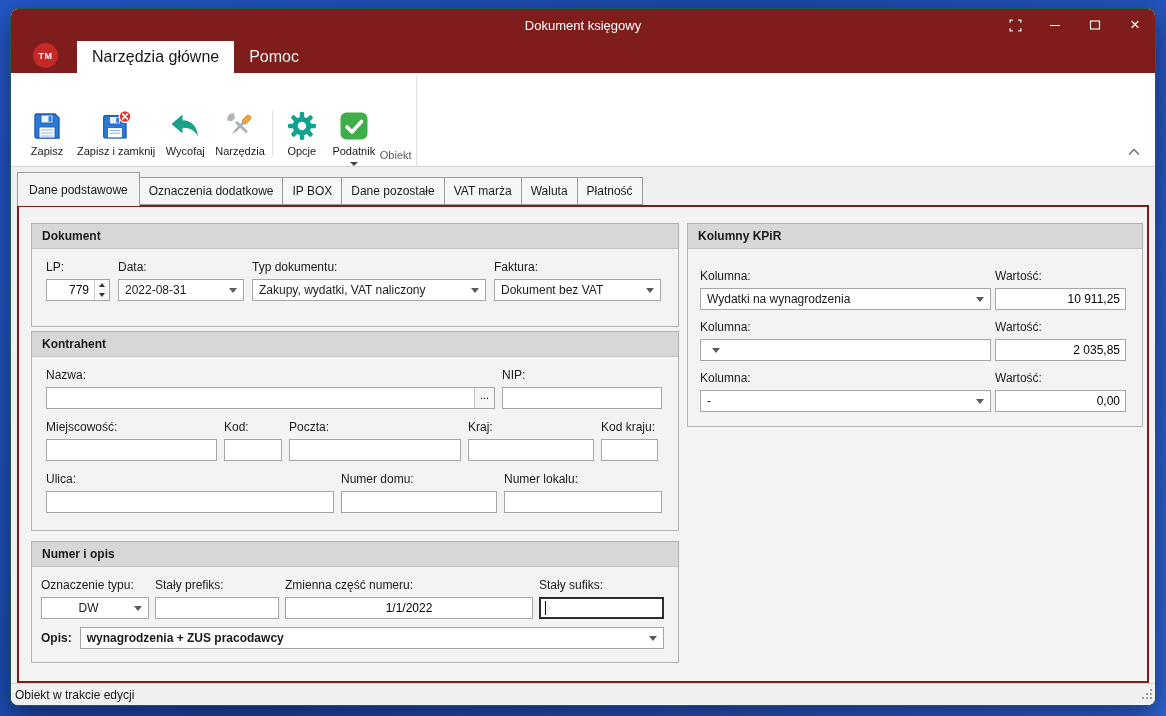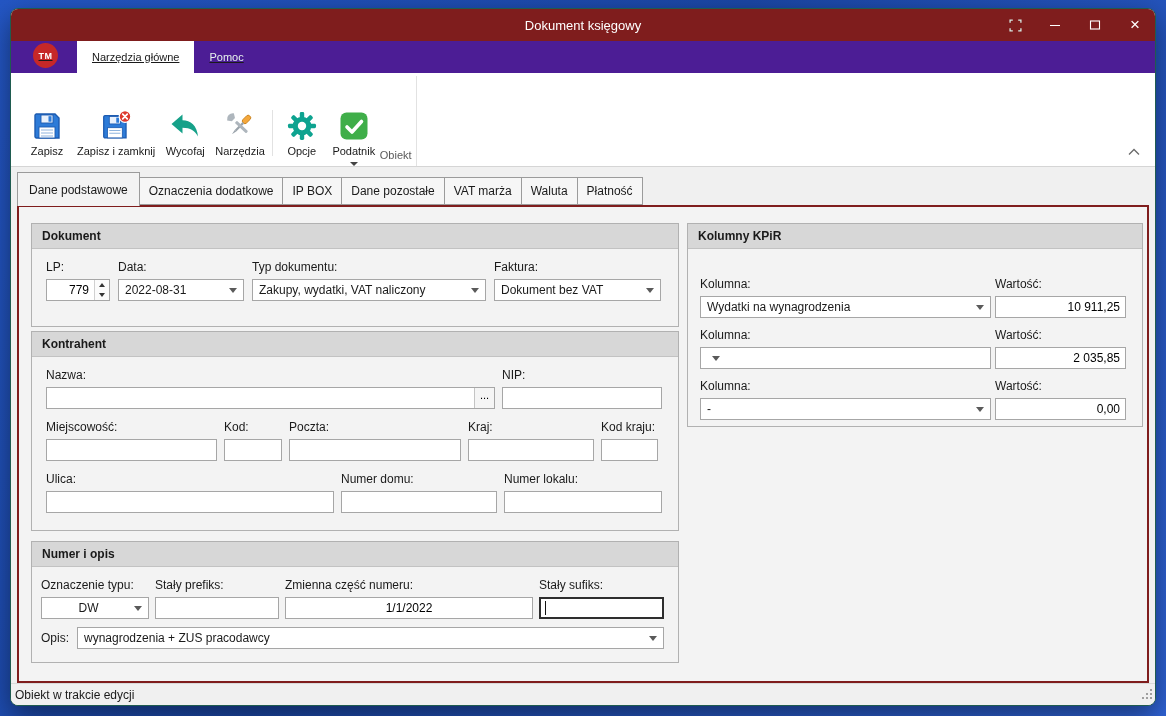--- a/index.html
+++ b/index.html
@@ -16,25 +16,25 @@
     overflow: hidden; box-shadow: 0 10px 28px rgba(0,0,0,.45);
     display: flex; flex-direction: column;
   }
   
   .titlebar { flex: 0 0 32px; background: #7f1d1d; position: relative; display: flex; align-items: center; }
   .title { position: absolute; left: 0; right: 0; text-align: center; color: #fff; font-size: 13px; }
   .win-controls { margin-left: auto; display: flex; height: 100%; z-index: 2; }
   .win-btn { width: 40px; display: flex; align-items: center; justify-content: center; color: #fff; cursor: default; }
   .win-btn.close { font-size: 17px; }
   
-  .ribbon-tabs { flex: 0 0 30px; background: #4c1d95; display: flex; align-items: flex-end; text-decoration: underline; }
+  .ribbon-tabs { flex: 0 0 30px; background: #7f1d1d; display: flex; align-items: flex-end; }
   .logo { width: 25px; height: 25px; border-radius: 50%; background: #c62828; color: #fff;
           font-weight: bold; font-size: 9px; display: flex; align-items: center; justify-content: center;
           margin: 0 19px 3px 22px; align-self: center; letter-spacing: .5px; }
-  .rtab { padding: 16px 15px; height: 27px; display: flex; align-items: center; color: #e7f2ee; font-size: 11px; }
+  .rtab { padding: 16px 15px; height: 27px; display: flex; align-items: center; color: #e7f2ee; font-size: 16px; }
   .rtab.active { background: #fff; color: #1a1a1a; }
   
   .ribbon-body { flex: 0 0 94px; background: #fff; border-bottom: 1px solid #d5d5d5; display: flex; padding: 3px 8px 0 6px; position: relative; }
   .rgroup { display: flex; flex-direction: row; border-right: 1px solid #e2e2e2; padding: 0 4px; align-items: flex-end; }
   .rgroup-buttons { display: flex; flex: 1; align-items: stretch; }
   .rgroup-label { text-align: center; color: #5a5a5a; font-size: 11px; padding: 1px 0 5px; }
   .rbtn { min-width: 52px; padding: 4px 4px 0 4px; display: flex; flex-direction: column; align-items: center; gap: 3px; font-size: 11px; text-align: center; line-height: 1.15; }
   .rbtn .icon32 { width: 32px; height: 32px; display: block; }
   .rsep { width: 1px; background: #e2e2e2; margin: 4px 3px 10px 3px; }
   .caret-down { width: 0; height: 0; border-left: 4px solid transparent; border-right: 4px solid transparent; border-top: 4px solid #444; margin-top: 1px; }
@@ -329,33 +329,33 @@
             <input class="tb ta-center" value="1/1/2022" style="">
           </div>
           <div class="field" style="width:125px;">
             <div class="flabel">Stały sufiks:</div>
             <div class="focus-wrap">
               <input class="ti" style="">
               <span class="caret-bar"></span>
             </div>
           </div>
         </div>
-        <div class="frow" style="margin-top:8px; align-items:center; gap:8px;">
+        <div class="frow" style="margin-top:8px; align-items:center; gap:8px;font-weight:bold;">
           <div class="flabel" style="margin:0;">Opis:</div>
           <div class="combo" style="flex:1;">
             <span class="combo-text">wynagrodzenia + ZUS pracodawcy</span>
             <span class="combo-arrow"></span>
           </div>
         </div>
       </div>
     </div>
 
     <div class="group" style="left:668px; top:16px; width:456px; height:204px;">
       <div class="group-header">Kolumny KPiR</div>
-      <div class="gbody" style="padding:28px 16px 0 12px;">
+      <div class="gbody" style="padding:20px 16px 0 12px;">
 
         <div class="frow" style="gap:4px; margin-bottom:10px;">
           <div class="field" style="flex:1;">
             <div class="flabel">Kolumna:</div>
             <div class="combo">
               <span class="combo-text">Wydatki na wynagrodzenia</span>
               <span class="combo-arrow"></span>
             </div>
           </div>
           <div class="field" style="width:131px;">

